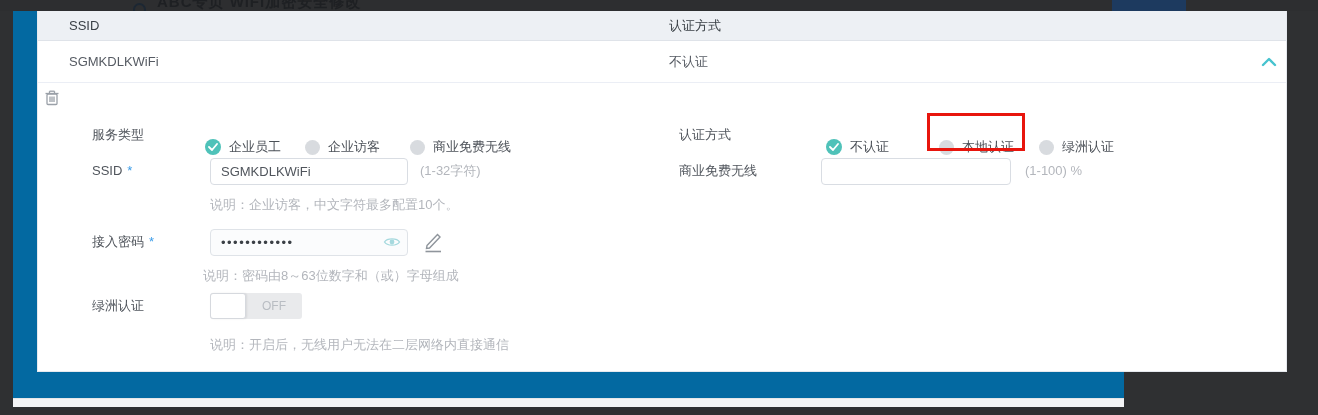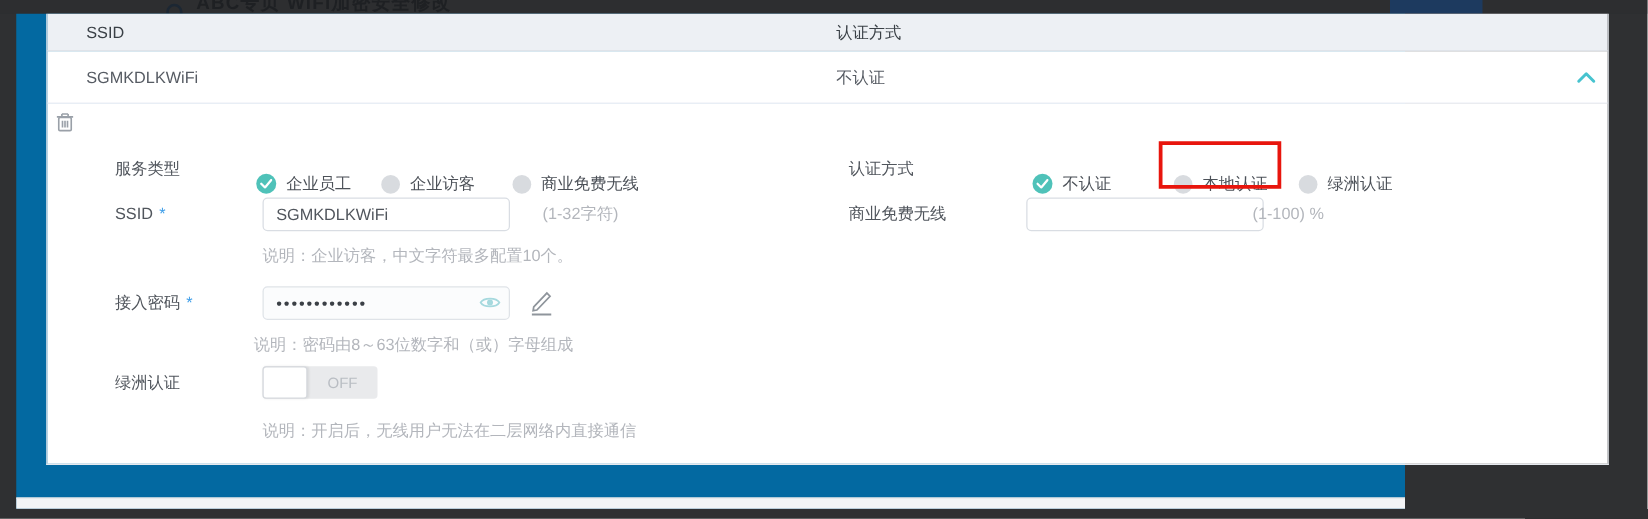--- a/index.html
+++ b/index.html
@@ -154,25 +154,25 @@
         </span>
         <span class="opt" style="left:1001px">
           <span class="rc"></span>
           <span class="opt-label">绿洲认证</span>
         </span>
       </div>
 
       <div class="fr row-inputs">
         <span class="flabel c-left-label"><span>SSID</span><span class="req">*</span></span>
         <input class="text-input" style="left: 172px; width: 198px;" value="SGMKDLKWiFi">
-        <span class="hint" style="left:396px">(1-32字符)</span>
+        <span class="hint" style="left:382px">(1-32字符)</span>
 
         <span class="flabel c-right-label">商业免费无线</span>
         <input class="text-input" style="left: 783px; width: 190px;" value="">
-        <span class="hint" style="left:964px">(1-100) %</span>
+        <span class="hint" style="left:987px">(1-100) %</span>
       </div>
 
       <div class="note-row" style="top:113px">
         <span class="note" style="left:172px">说明：企业访客，中文字符最多配置10个。</span>
       </div>
 
       <div class="fr row-password">
         <span class="flabel c-left-label"><span>接入密码</span><span class="req">*</span></span>
         <div class="pw-box">
           <span class="pw-dots">••••••••••••</span>

